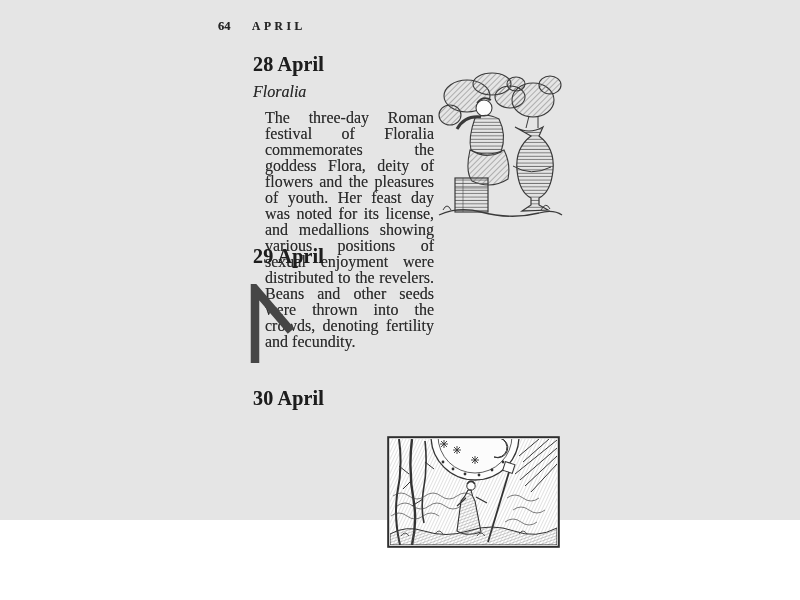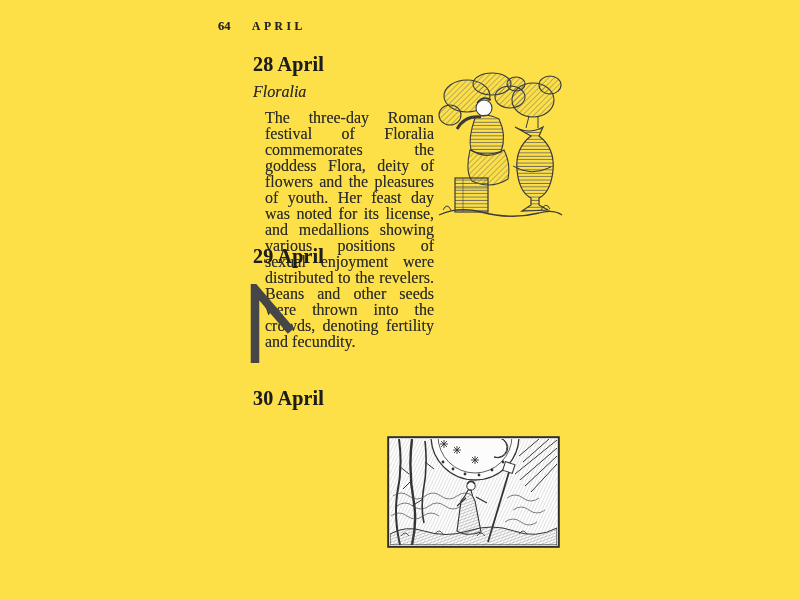--- a/index.html
+++ b/index.html
@@ -1,17 +1,17 @@
 <!DOCTYPE html>
 <html><head>
 <meta charset="utf-8">
 <style>
   html,body{margin:0;padding:0;background:#ffffff;}
   body{width:800px;height:600px;overflow:hidden;font-family:"Liberation Serif", serif;}
-  .page{position:relative;width:800px;height:600px;background:#fde047;color:#2d2d2d;}
+  .page{position:relative;width:800px;height:520px;background:#e5e5e5;color:#2d2d2d;}
   .abs{position:absolute;}
   .soft{text-shadow:0 0 .35px rgba(40,40,40,.55);}
 
   .pagenum{left:218px;top:19px;font-size:12.5px;font-weight:bold;color:#262626;}
   .month{left:252px;top:19.5px;font-size:11.5px;font-weight:bold;letter-spacing:3.6px;color:#262626;}
 
   h2.date{margin:0;font-size:20px;line-height:1;font-weight:bold;color:#1d1d1d;letter-spacing:.2px;}
   .subtitle{font-style:italic;font-size:16px;line-height:1;color:#2a2a2a;}
   p.body{margin:12px;font-size:16px;line-height:16px;text-align:justify;color:#2c2c2c;}
 

